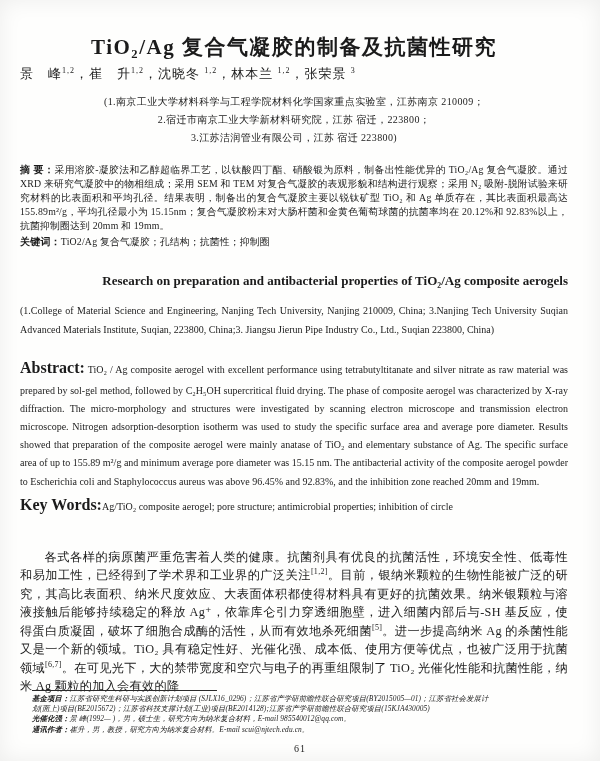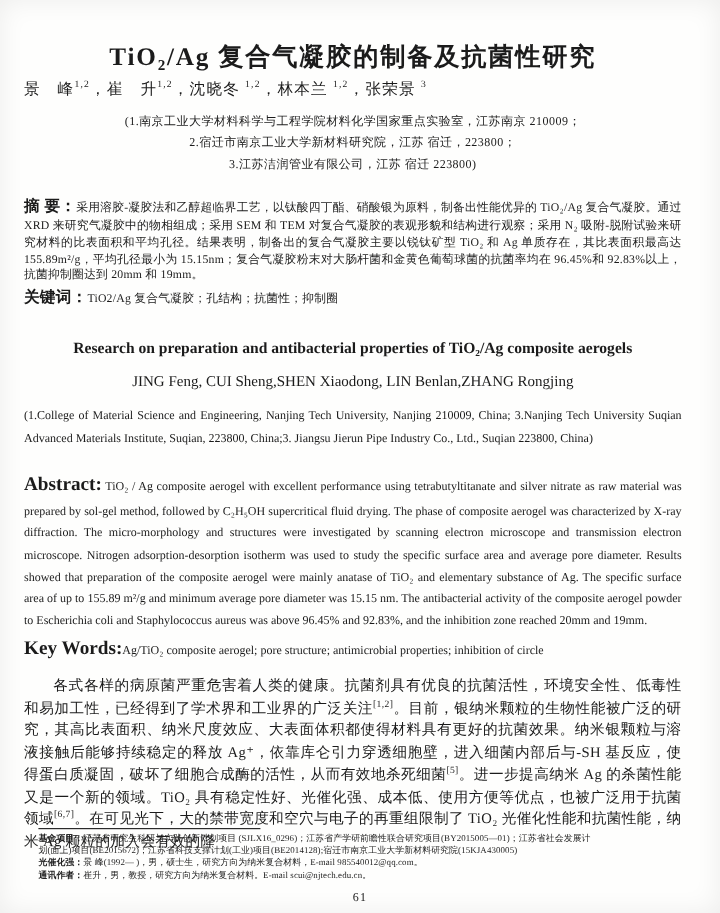--- a/index.html
+++ b/index.html
@@ -18,37 +18,37 @@
     text-align:left;font-size:13px;margin-top:4px;letter-spacing:1px;
   }
   .sup{font-size:8px;vertical-align:super;line-height:0;}
   .bsup{font-size:8px;vertical-align:super;line-height:0;}
   .cn-affils{
     text-align:center;font-size:10px;line-height:1.8;margin-top:10px;letter-spacing:0.4px;
   }
   .cn-abstract{
     margin-top:16px;font-size:9.8px;line-height:1.42;text-align:justify;letter-spacing:0.2px;
   }
-  .cn-abstract .label, .kw .label{font-weight:700;font-family:"Liberation Sans","DejaVu Sans",sans-serif;font-size:13px;}
+  .cn-abstract .label, .kw .label{font-weight:700;font-family:"Liberation Sans","DejaVu Sans",sans-serif;font-size:10px;}
   .kw{margin-top:2px;font-size:9.8px;line-height:1.42;text-align:left;letter-spacing:0.2px;}
   .en-title{
-    text-align:center;font-weight:700;font-size:13px;margin-top:24px;line-height:1.25;
+    text-align:right;font-weight:700;font-size:13px;margin-top:24px;line-height:1.25;
   }
   .en-authors{text-align:center;font-size:12.5px;margin-top:13px;}
   .en-affil{font-size:10px;line-height:1.9;text-align:justify;margin-top:11px;}
   .en-abstract{font-size:10px;line-height:1.82;text-align:justify;margin-top:14px;}
   .en-abstract .label,.en-kw .label{font-weight:700;font-size:16px;}
   .en-kw{font-size:10px;line-height:1.8;text-align:left;}
   .body-par{
-    margin-top:6px;font-size:12.2px;line-height:1.52;text-align:justify;
+    margin-top:28px;font-size:12.2px;line-height:1.52;text-align:justify;
     text-indent:2em;letter-spacing:0.3px;
   }
   .footnote-block{
     position:absolute;left:32px;right:26px;bottom:26px;
-    font-size:7.4px;line-height:1.4;color:#222;letter-spacing:0.1px;
+    font-size:7.4px;line-height:1.4;color:#222;letter-spacing:0.1px;font-style:italic;
   }
   .footnote-rule{width:185px;border-top:1.2px solid #2a2a2a;margin-bottom:3px;}
   .footnote-line .label{font-weight:700;}
   .page-number{
     position:absolute;bottom:7px;left:0;width:100%;text-align:center;
     font-size:10px;font-weight:400;letter-spacing:1px;
   }
 </style>
 </head>
 <body>
@@ -62,30 +62,29 @@
       <span>景　峰</span><span class="sup">1,2</span><span>，崔　升</span><span class="sup">1,2</span><span>，沈晓冬 </span><span class="sup">1,2</span><span>，林本兰 </span><span class="sup">1,2</span><span>，张荣景 </span><span class="sup">3</span>
     </div>
 
     <div class="cn-affils">
       <div>(1.南京工业大学材料科学与工程学院材料化学国家重点实验室，江苏南京 210009；</div>
       <div>2.宿迁市南京工业大学新材料研究院，江苏 宿迁，223800；</div>
       <div>3.江苏洁润管业有限公司，江苏 宿迁 223800)</div>
     </div>
 
     <div class="cn-abstract">
-      <span class="label">摘  要：</span><span>采用溶胶-凝胶法和乙醇超临界工艺，以钛酸四丁酯、硝酸银为原料，制备出性能优异的 TiO₂/Ag 复合气凝胶。通过 XRD 来研究气凝胶中的物相组成；采用 SEM 和 TEM 对复合气凝胶的表观形貌和结构进行观察；采用 N₂ 吸附-脱附试验来研究材料的比表面积和平均孔径。结果表明，制备出的复合气凝胶主要以锐钛矿型 TiO₂ 和 Ag 单质存在，其比表面积最高达 155.89m²/g，平均孔径最小为 15.15nm；复合气凝胶粉末对大肠杆菌和金黄色葡萄球菌的抗菌率均在 96.45%和 92.83%以上，抗菌抑制圈达到 20mm 和 19mm。</span>
+      <span class="label">摘  要：</span><span>采用溶胶-凝胶法和乙醇超临界工艺，以钛酸四丁酯、硝酸银为原料，制备出性能优异的 TiO₂/Ag 复合气凝胶。通过 XRD 来研究气凝胶中的物相组成；采用 SEM 和 TEM 对复合气凝胶的表观形貌和结构进行观察；采用 N₂ 吸附-脱附试验来研究材料的比表面积和平均孔径。结果表明，制备出的复合气凝胶主要以锐钛矿型 TiO₂ 和 Ag 单质存在，其比表面积最高达 155.89m²/g，平均孔径最小为 15.15nm；复合气凝胶粉末对大肠杆菌和金黄色葡萄球菌的抗菌率均在 20.12%和 92.83%以上，抗菌抑制圈达到 20mm 和 19mm。</span>
     </div>
 
     <div class="kw">
       <span class="label">关键词：</span><span>TiO2/Ag 复合气凝胶；孔结构；抗菌性；抑制圈</span>
     </div>
 
     <div class="en-title">Research on preparation and antibacterial properties of TiO₂/Ag composite aerogels</div>
 
-    <div class="en-authors">JING Feng, CUI Sheng,SHEN Xiaodong, LIN Benlan,ZHANG Rongjing</div>
 
     <div class="en-affil">(1.College of Material Science and Engineering, Nanjing Tech University, Nanjing 210009, China; 3.Nanjing Tech University Suqian Advanced Materials Institute, Suqian, 223800, China;3. Jiangsu Jierun Pipe Industry Co., Ltd., Suqian 223800, China)</div>
 
     <div class="en-abstract">
       <span class="label">Abstract:</span>
       <span>TiO₂ / Ag composite aerogel with excellent performance using tetrabutyltitanate and silver nitrate as raw material was prepared by sol-gel method, followed by C₂H₅OH supercritical fluid drying. The phase of composite aerogel was characterized by X-ray diffraction. The micro-morphology and structures were investigated by scanning electron microscope and transmission electron microscope. Nitrogen adsorption-desorption isotherm was used to study the specific surface area and average pore diameter. Results showed that preparation of the composite aerogel were mainly anatase of TiO₂ and elementary substance of Ag. The specific surface area of up to 155.89 m²/g and minimum average pore diameter was 15.15 nm. The antibacterial activity of the composite aerogel powder to Escherichia coli and Staphylococcus aureus was above 96.45% and 92.83%, and the inhibition zone reached 20mm and 19mm.</span>
     </div>
 
     <div class="en-kw">
       <span class="label">Key Words:</span><span>Ag/TiO₂ composite aerogel;  pore structure;  antimicrobial properties;  inhibition of circle</span>
@@ -96,21 +95,21 @@
     </div>
 
   </div>
 
   <div class="footnote-block">
     <div class="footnote-rule"></div>
     <div class="footnote-line">
       <span class="label">基金项目：</span><span>江苏省研究生科研与实践创新计划项目 (SJLX16_0296)；江苏省产学研前瞻性联合研究项目(BY2015005—01)；江苏省社会发展计</span>
     </div>
     <div class="footnote-line">
-      <span class="label"></span><span>划(面上)项目(BE2015672)；江苏省科技支撑计划(工业)项目(BE2014128);宿迁市南京工业大学新材料研究院(15KJA430005)</span>
+      <span class="label"></span><span>划(面上)项目(BE2015672)；江苏省科技支撑计划(工业)项目(BE2014128);江苏省产学研前瞻性联合研究项目(15KJA430005)</span>
     </div>
     <div class="footnote-line">
       <span class="label">光催化强：</span><span>景 峰(1992— )，男，硕士生，研究方向为纳米复合材料，E-mail 985540012@qq.com。</span>
     </div>
     <div class="footnote-line">
       <span class="label">通讯作者：</span><span>崔升，男，教授，研究方向为纳米复合材料。E-mail scui@njtech.edu.cn。</span>
     </div>
   </div>
 
   <div class="page-number">61</div>

